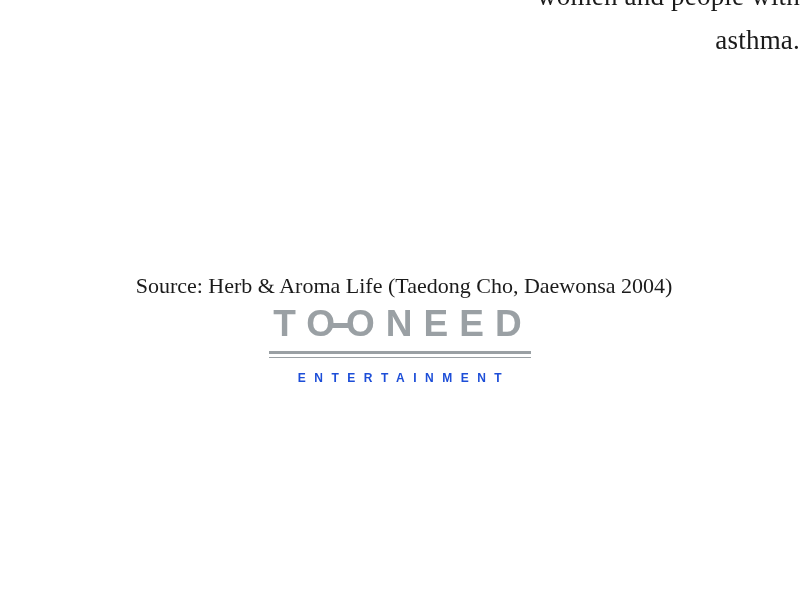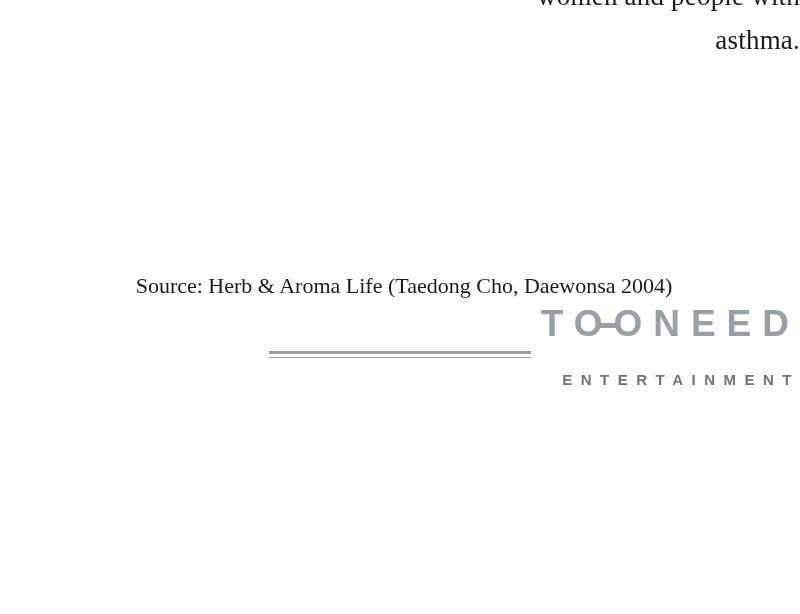--- a/index.html
+++ b/index.html
@@ -54,21 +54,21 @@
     color: #1b1b1b;
     white-space: pre;
   }
 
   
   .logo {
     position: absolute;
     top: 302px;
     left: 0;
     width: 800px;
-    text-align: right;
+    text-align: center;
     user-select: none;
   }
   .logo-wordmark {
     display: inline-block;
     position: relative;
     font-family: "Liberation Sans", sans-serif;
     font-size: 37px;
     font-weight: 700;
     letter-spacing: 11px;
     color: #9aa0a4;
@@ -91,24 +91,24 @@
     margin: 5px auto 0 auto;
   }
   .logo-rule2 {
     width: 262px;
     height: 1px;
     background: #9aa0a4;
     margin: 3px auto 0 auto;
   }
   .logo-sub {
     font-family: "Liberation Sans", sans-serif;
-    font-size: 15px;
+    font-size: 12px;
     font-weight: 700;
     letter-spacing: 8.5px;
-    color: #737373;
+    color: #1d4ed8;
     margin-top: 13px;
     padding-left: 8px;
   }
 </style>
 </head>
 <body>
 
 <div class="page">
 
   <div class="body-text">

